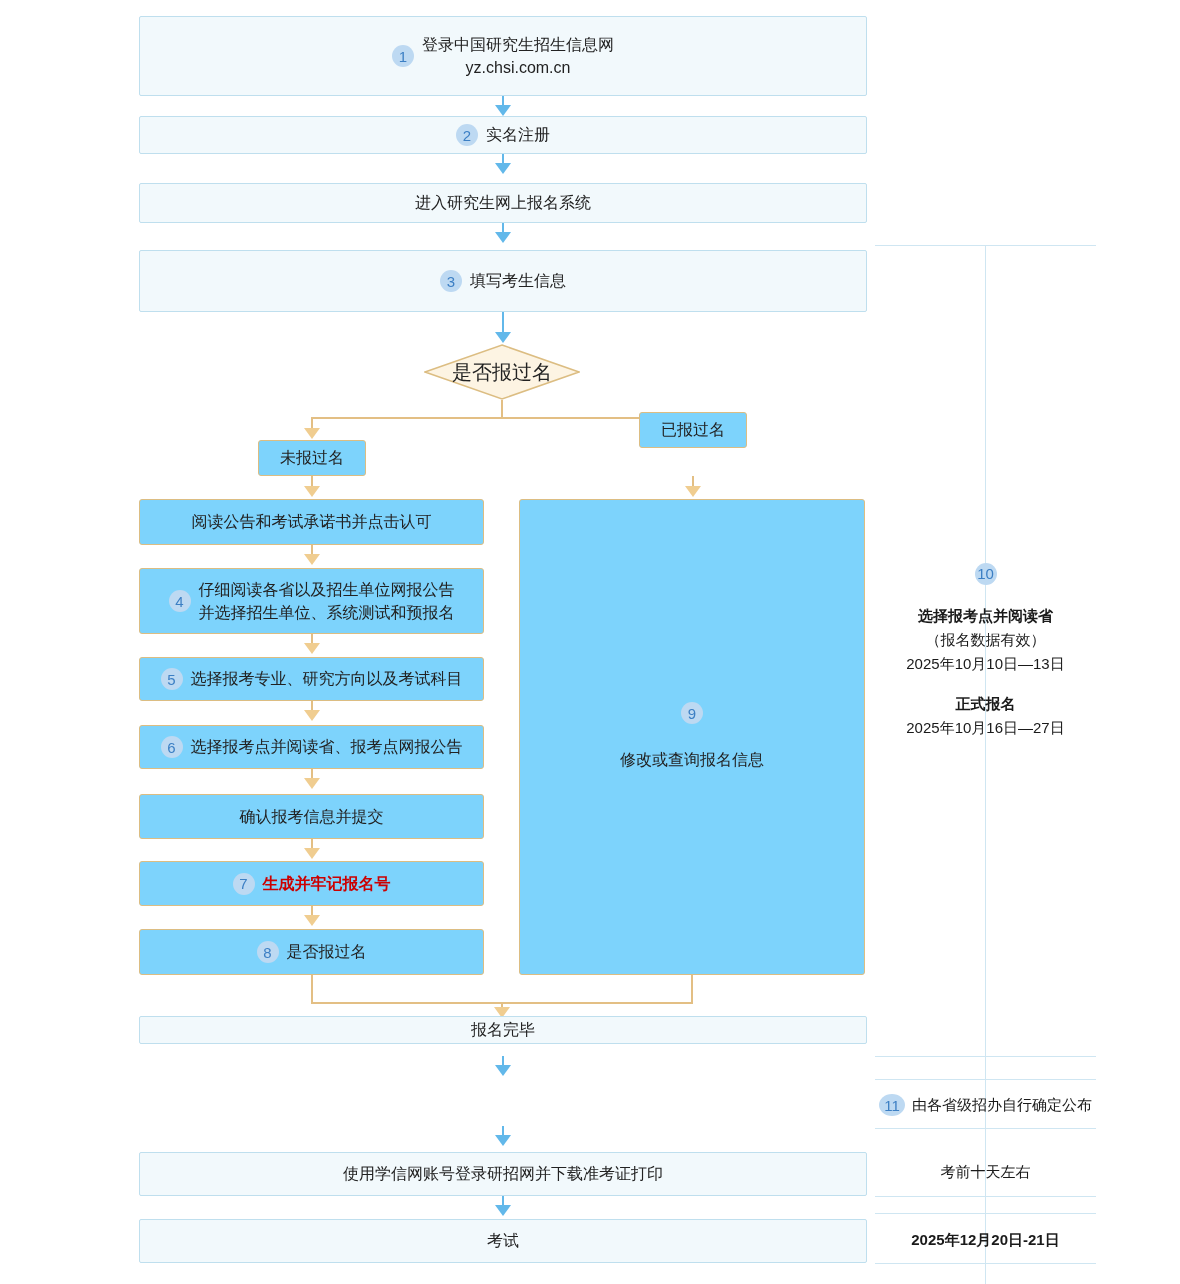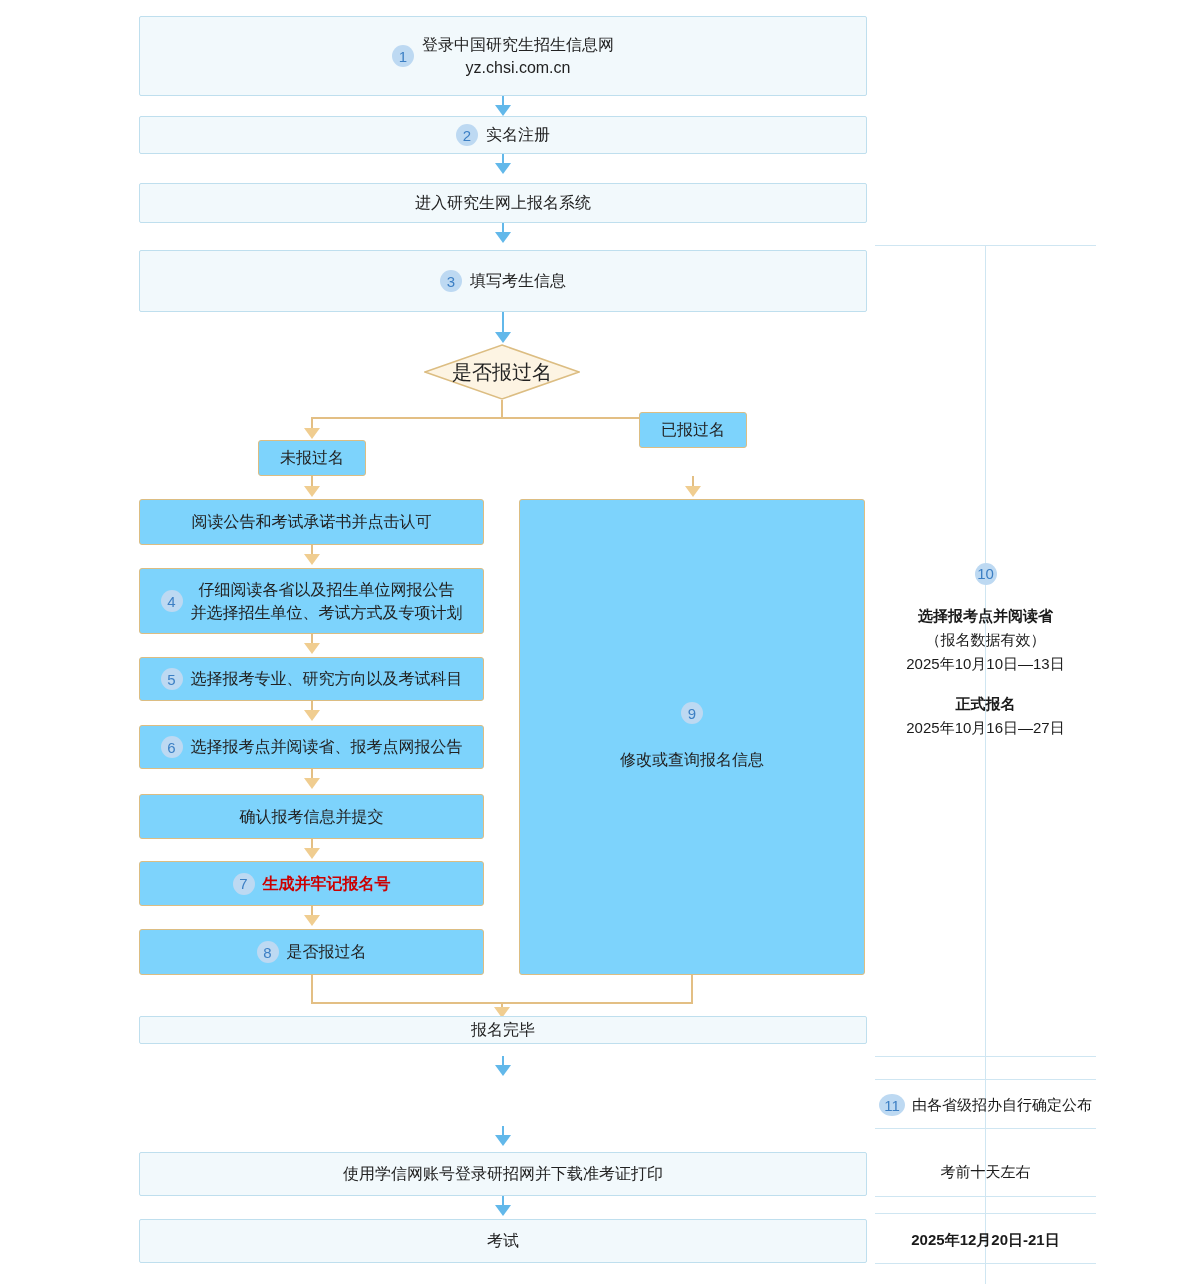--- a/index.html
+++ b/index.html
@@ -181,21 +181,21 @@
     <span>阅读公告和考试承诺书并点击认可</span>
   </div>
   <div class="vline tan" style="left:311px; top:545px; height:14px;"></div>
   <div class="arrow tan" style="left:304px; top:554px;"></div>
 
   <div class="node cream-box" style="left:139px; top:568px; width:345px; height:66px;">
     <div class="inner">
       <span class="badge">4</span>
       <span class="stack">
         <span>仔细阅读各省以及招生单位网报公告</span>
-        <span>并选择招生单位、考试方式及专项计划</span>
+        <span>并选择招生单位、系统测试和预报名</span>
       </span>
     </div>
   </div>
   <div class="vline tan" style="left:311px; top:634px; height:14px;"></div>
   <div class="arrow tan" style="left:304px; top:643px;"></div>
 
   <div class="node cream-box" style="left:139px; top:657px; width:345px; height:44px;">
     <div class="inner">
       <span class="badge">5</span>
       <span>选择报考专业、研究方向以及考试科目</span>

